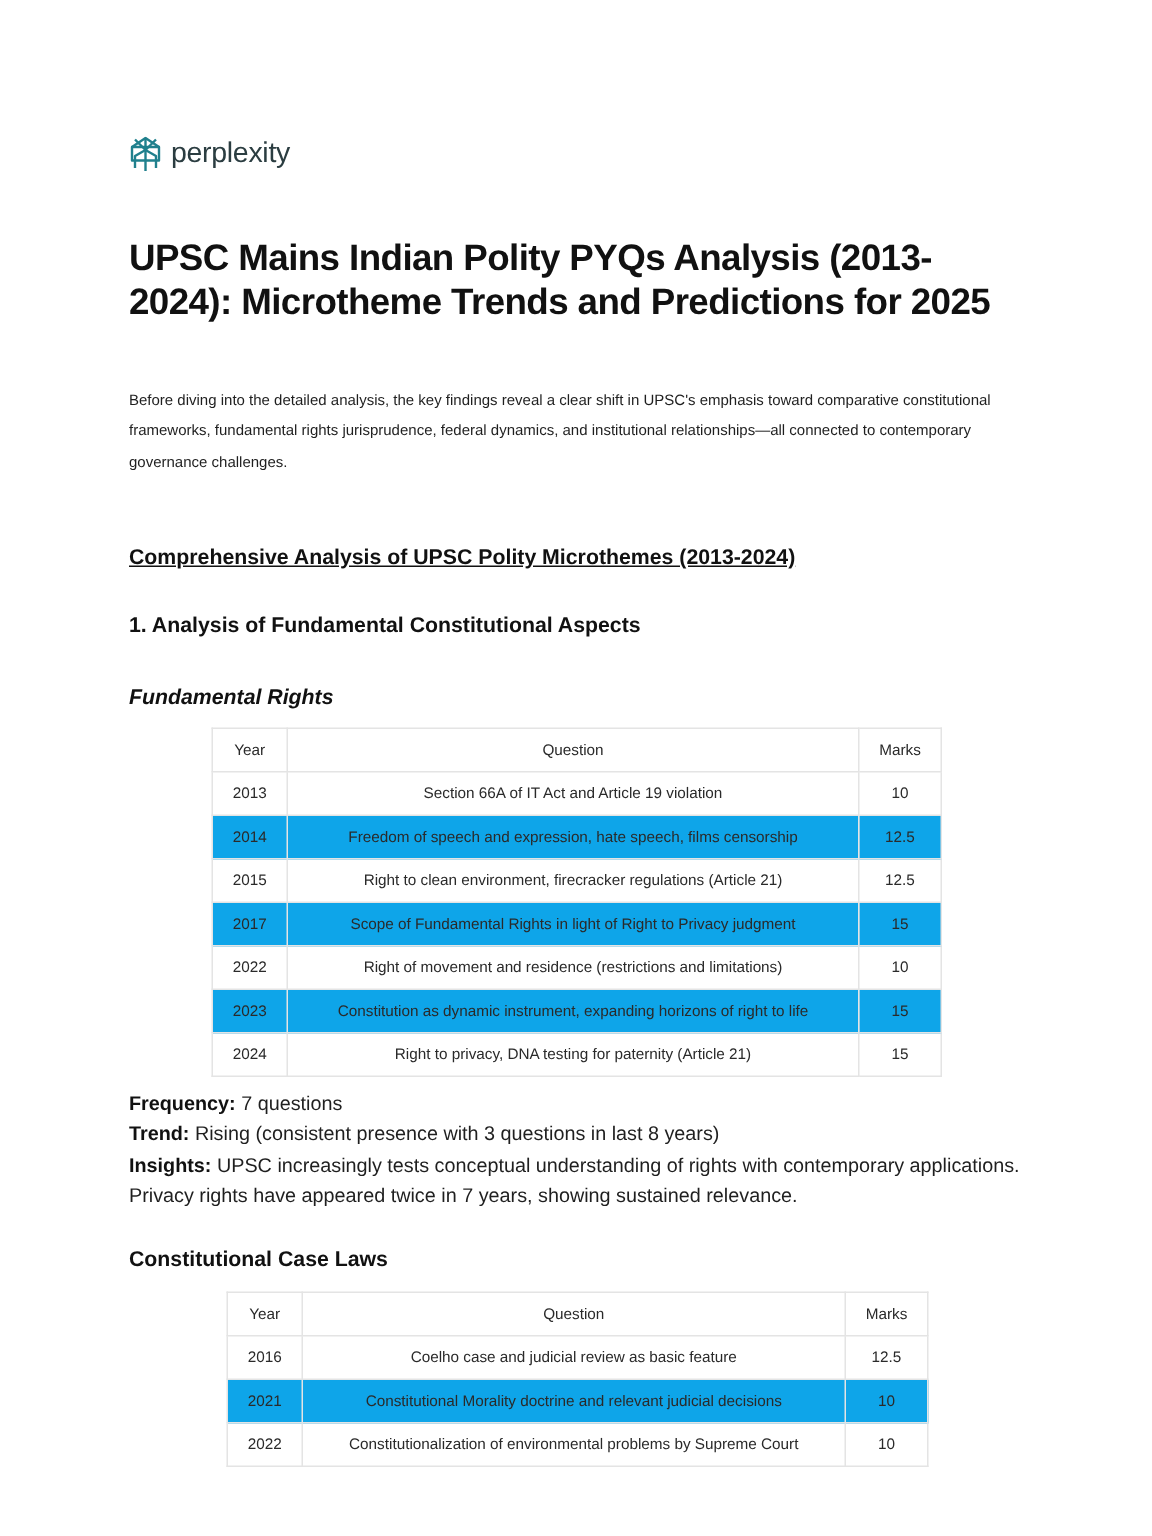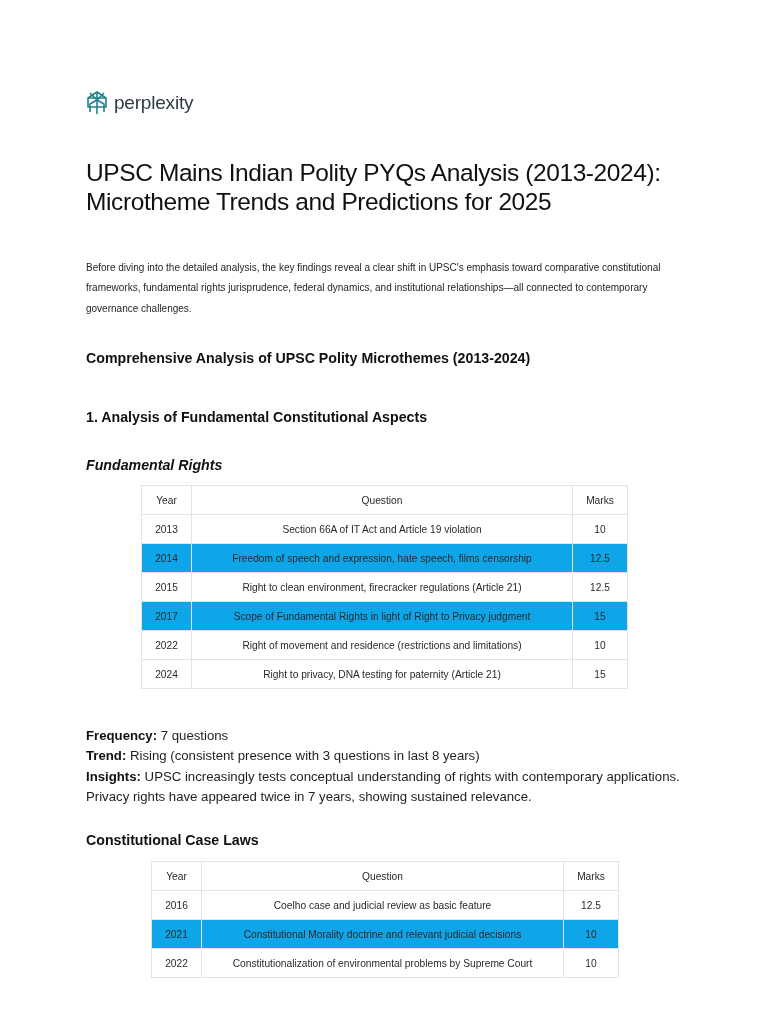--- a/index.html
+++ b/index.html
@@ -8,21 +8,21 @@
     background: #ffffff;
     font-family: "Liberation Sans", "DejaVu Sans", sans-serif;
     color: #1a1a1a;
     position: relative;
   }
   .logo { position: absolute; left: 86px; top: 91px; display: flex; align-items: center; gap: 6px; }
   .logo svg { display: block; }
   .logo-text { font-size: 19px; color: #2b3d41; letter-spacing: -0.2px; }
   h1 {
     position: absolute; left: 86px; top: 158px; width: 580px; margin: 0;
-    font-size: 24.5px; line-height: 29px; font-weight: normal; letter-spacing: -0.4px; color: #111;
+    font-size: 24.5px; line-height: 29px; font-weight: bold; letter-spacing: -0.4px; color: #111;
   }
   .intro {
     position: absolute; left: 86px; top: 258px; width: 610px; margin: 0;
     font-size: 10px; line-height: 20.3px; color: #1f1f1f;
   }
   .h2 { position: absolute; left: 86px; margin: 0; font-size: 14.2px; font-weight: bold; color: #111; }
   .h3 { position: absolute; left: 86px; margin: 0; font-size: 14.2px; font-weight: bold; color: #111; }
   table {
     position: absolute; border-collapse: collapse; font-size: 10.2px; color: #2a2a2a;
   }
@@ -47,21 +47,21 @@
     <path d="M4 2 L11 9 L18 2"></path>
     <path d="M4 21 L4 13 L11 9 L18 13 L18 21"></path>
   </svg>
   <span class="logo-text">perplexity</span>
 </div>
 
 <h1>UPSC Mains Indian Polity PYQs Analysis (2013-2024): Microtheme Trends and Predictions for 2025</h1>
 
 <p class="intro">Before diving into the detailed analysis, the key findings reveal a clear shift in UPSC's emphasis toward comparative constitutional frameworks, fundamental rights jurisprudence, federal dynamics, and institutional relationships—all connected to contemporary governance challenges.</p>
 
-<p class="h2" style="top:350px;">Comprehensive Analysis of UPSC Polity Microthemes (2013-2024)</p>
+<p class="h2" style="top:364px;text-decoration:underline;">Comprehensive Analysis of UPSC Polity Microthemes (2013-2024)</p>
 
 <p class="h2" style="top:409px;">1. Analysis of Fundamental Constitutional Aspects</p>
 
 <p class="h3" style="top:457px;font-style:italic;">Fundamental Rights</p>
 
 <table style="left:141px; top:485px; width:487px;">
   <thead>
     <tr>
       <th style="width:27px;">Year</th>
       <th class="q">Question</th>
@@ -86,20 +86,25 @@
     </tr>
     <tr class="alt">
       <td>2017</td>
       <td>Scope of Fundamental Rights in light of Right to Privacy judgment</td>
       <td>15</td>
     </tr>
     <tr>
       <td>2022</td>
       <td>Right of movement and residence (restrictions and limitations)</td>
       <td>10</td>
+    </tr>
+    <tr class="alt">
+      <td>2023</td>
+      <td>Constitution as dynamic instrument, expanding horizons of right to life</td>
+      <td>15</td>
     </tr>
     <tr>
       <td>2024</td>
       <td>Right to privacy, DNA testing for paternity (Article 21)</td>
       <td>15</td>
     </tr>
   </tbody>
 </table>
 
 <div class="stats">

